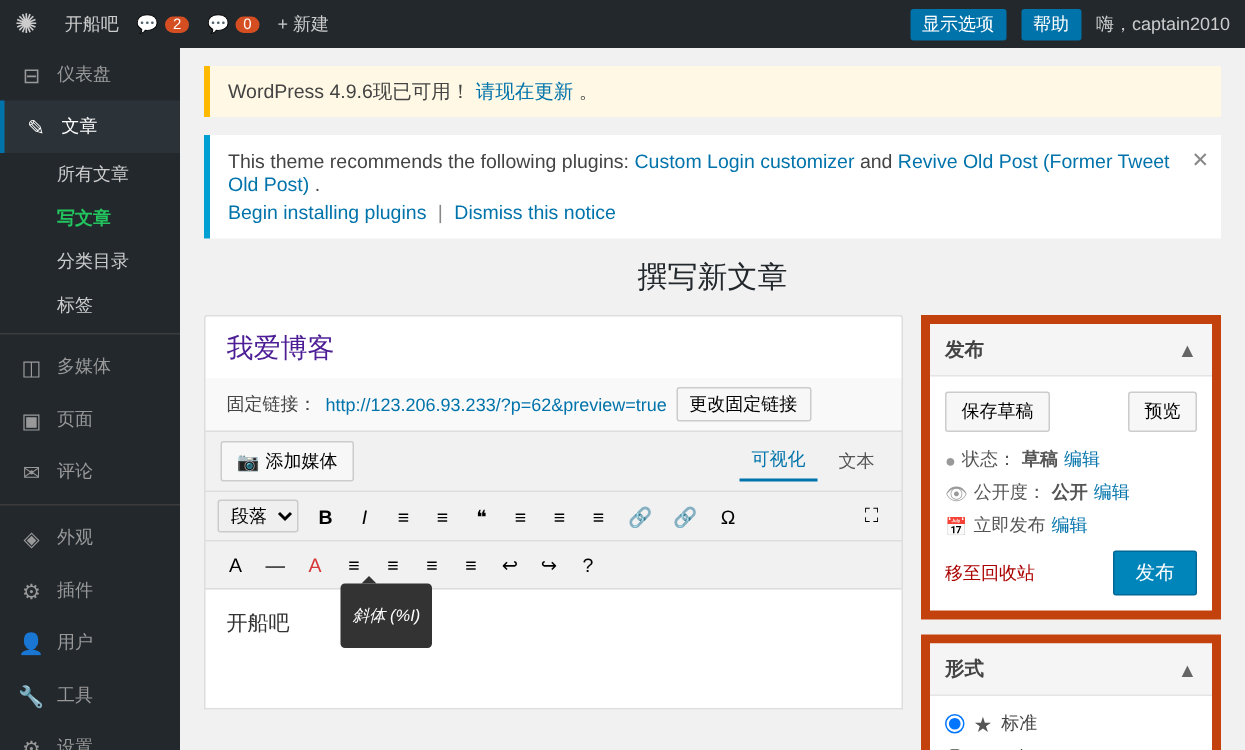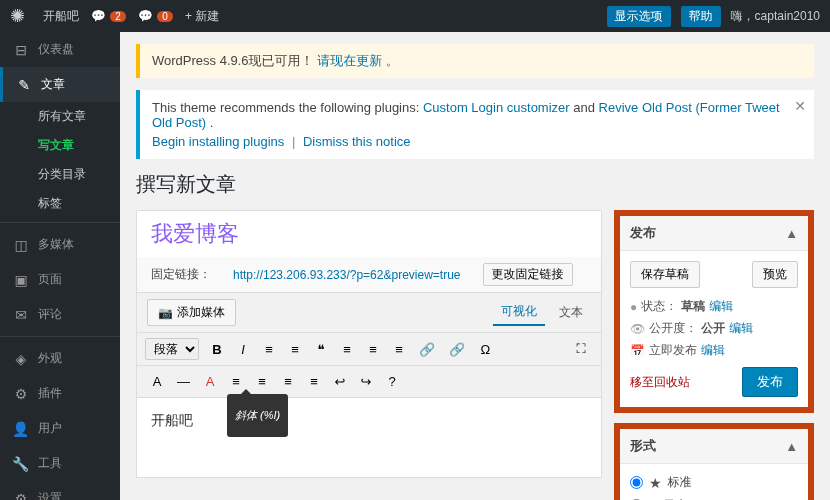--- a/index.html
+++ b/index.html
@@ -88,43 +88,43 @@
       position: absolute;
       top: 8px; right: 8px;
       cursor: pointer;
       color: #888;
       font-size: 14px;
     }
     .plugin-notice .notice-links { margin-top: 4px; font-size: 13px; }
     .notice-sep { margin: 0 4px; color: #888; }
 
     
-    .page-title { font-size: 20px; font-weight: 400; color: #23282d; margin-bottom: 12px; }
+    .page-title { font-size: 20px; font-weight: 400; color: #23282d; margin-bottom: 12px; text-align: center; }
 
     
     .post-title-input {
       width: 100%;
       border: 1px solid #ddd;
       border-bottom: none;
       padding: 10px 14px;
-      font-size: 22px;
-      color: #8b5cf6;
+      font-size: 18px;
+      color: #4c1d95;
       outline: none;
       border-radius: 2px 2px 0 0;
     }
 
     
     .permalink-row {
       background: #f9f9f9;
       border: 1px solid #ddd;
       border-top: none;
       padding: 6px 14px;
       display: flex;
       align-items: center;
-      gap: 22px;
+      gap: 6px;
       font-size: 12px;
     }
     .permalink-row a { color: #0073aa; text-decoration: none; font-size: 12px; }
     .permalink-btn {
       background: #f7f7f7;
       border: 1px solid #ccc;
       padding: 2px 8px;
       border-radius: 2px;
       cursor: pointer;
       font-size: 12px;

